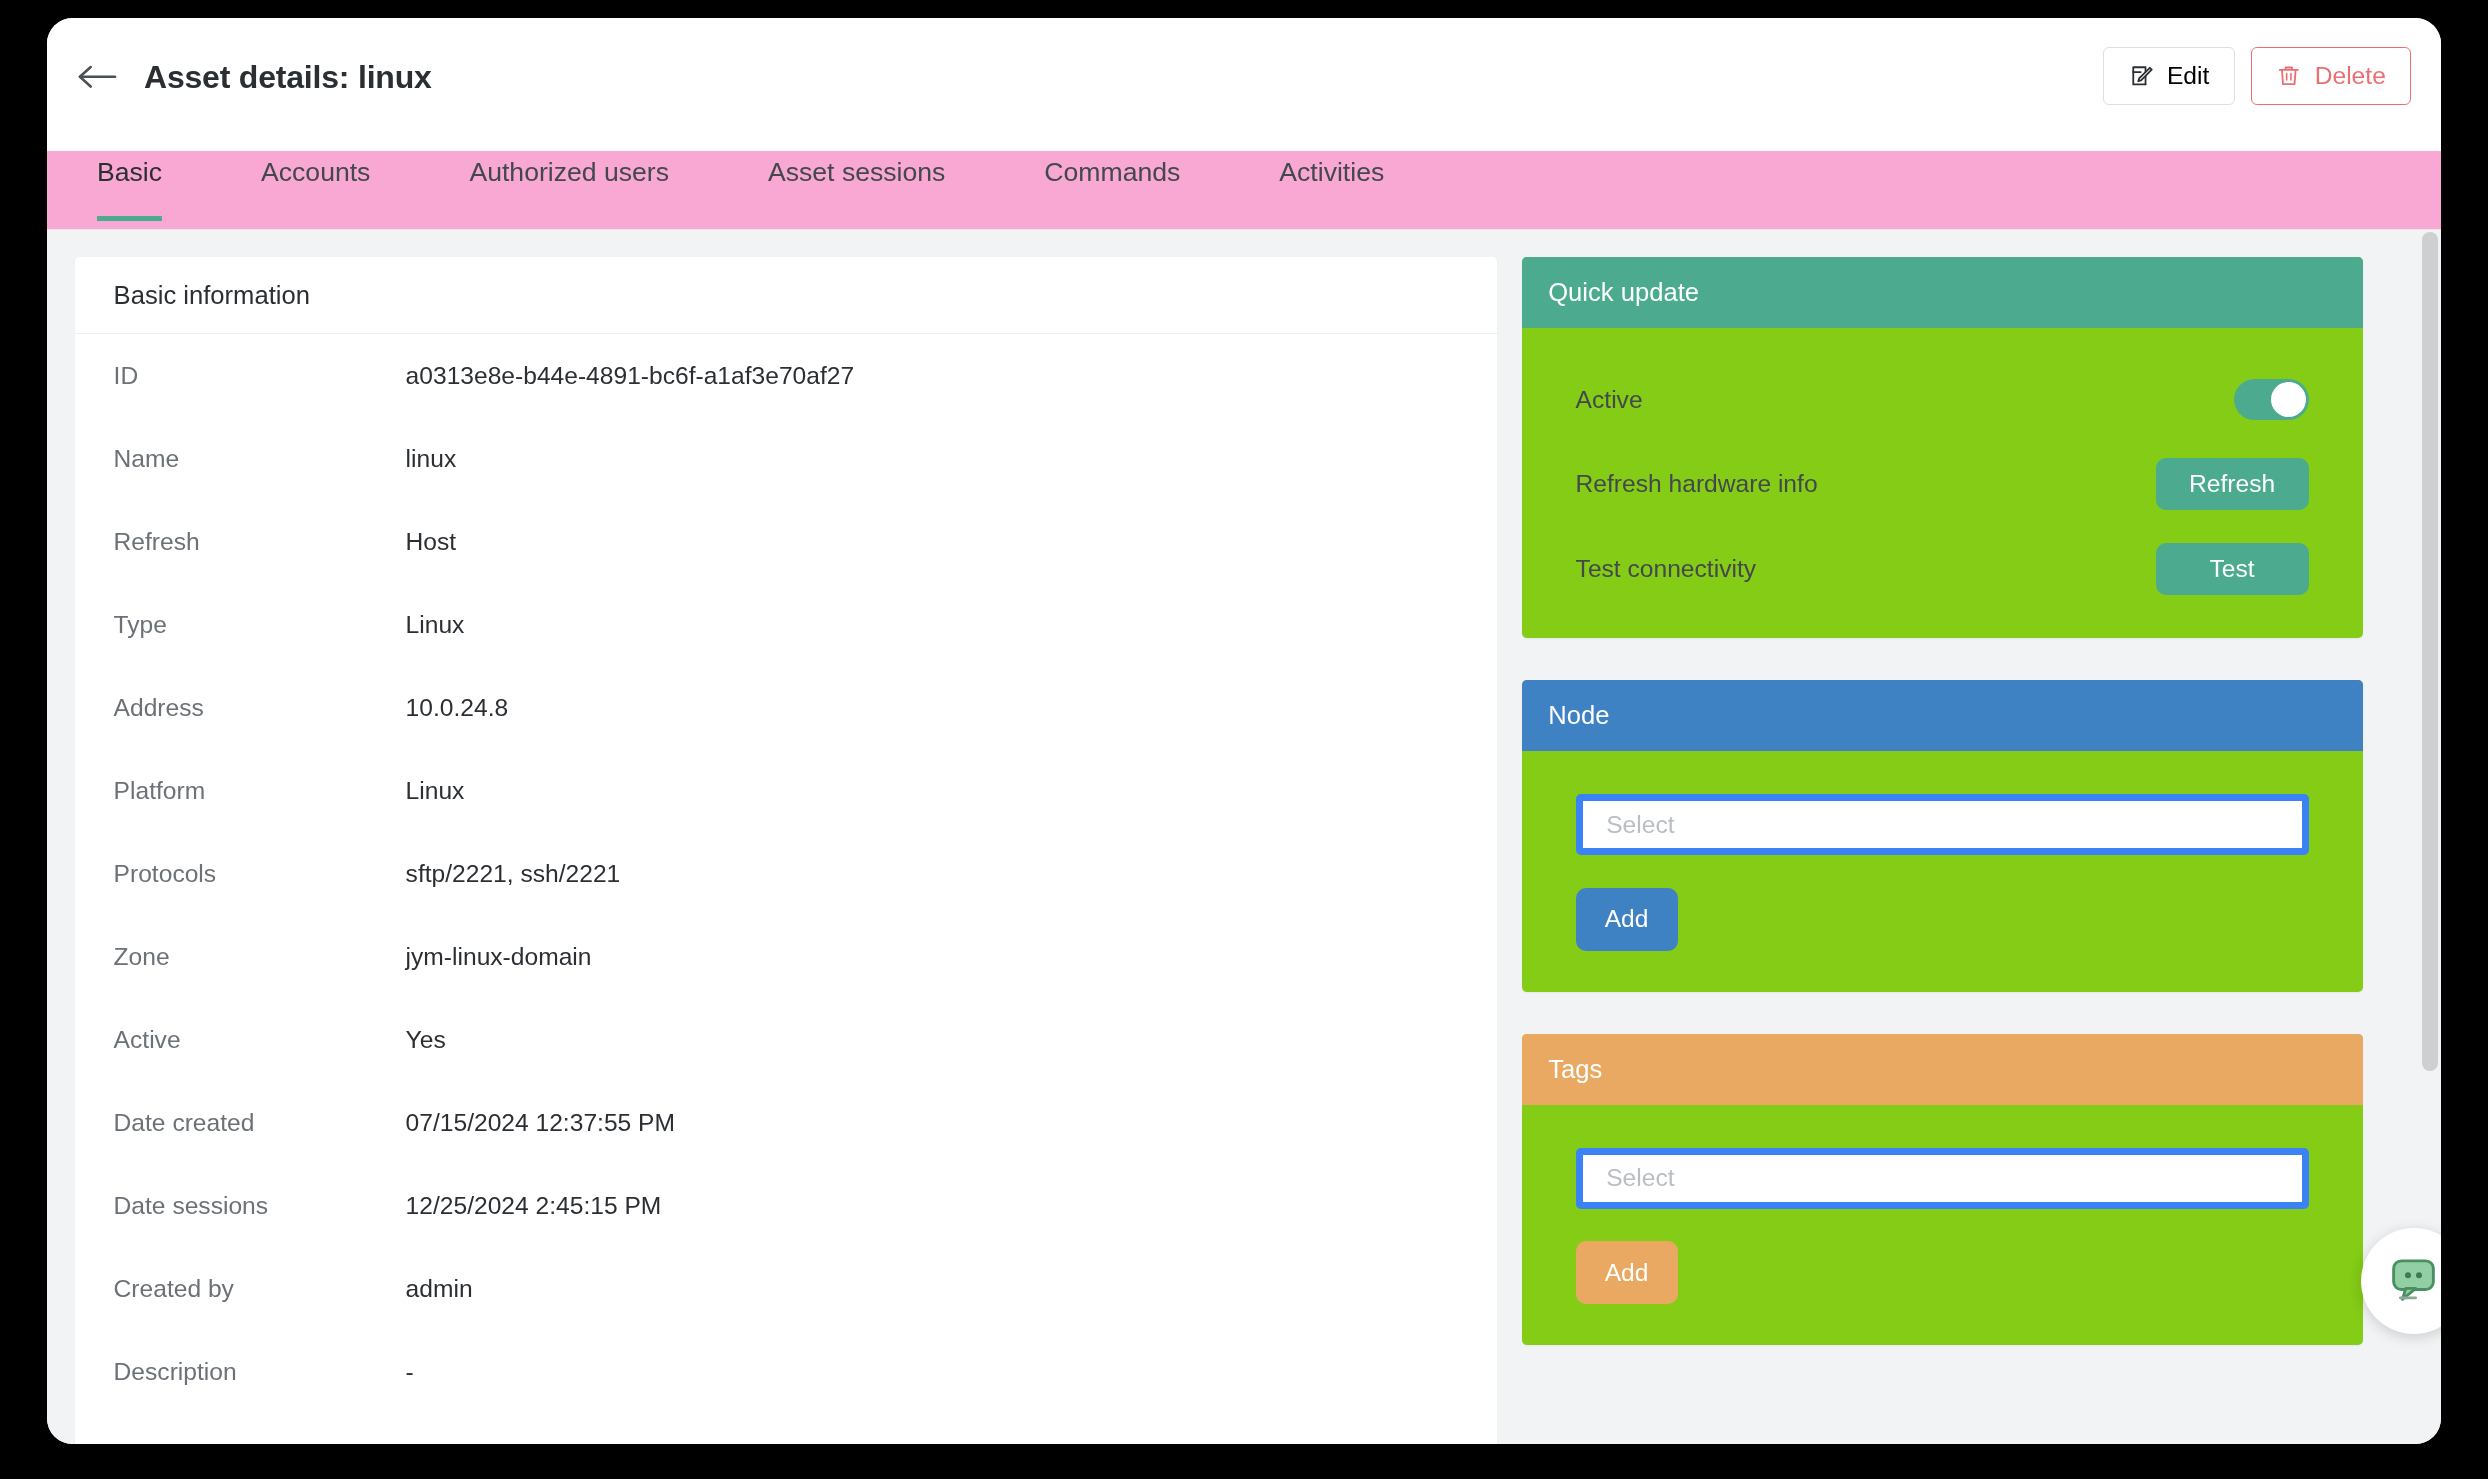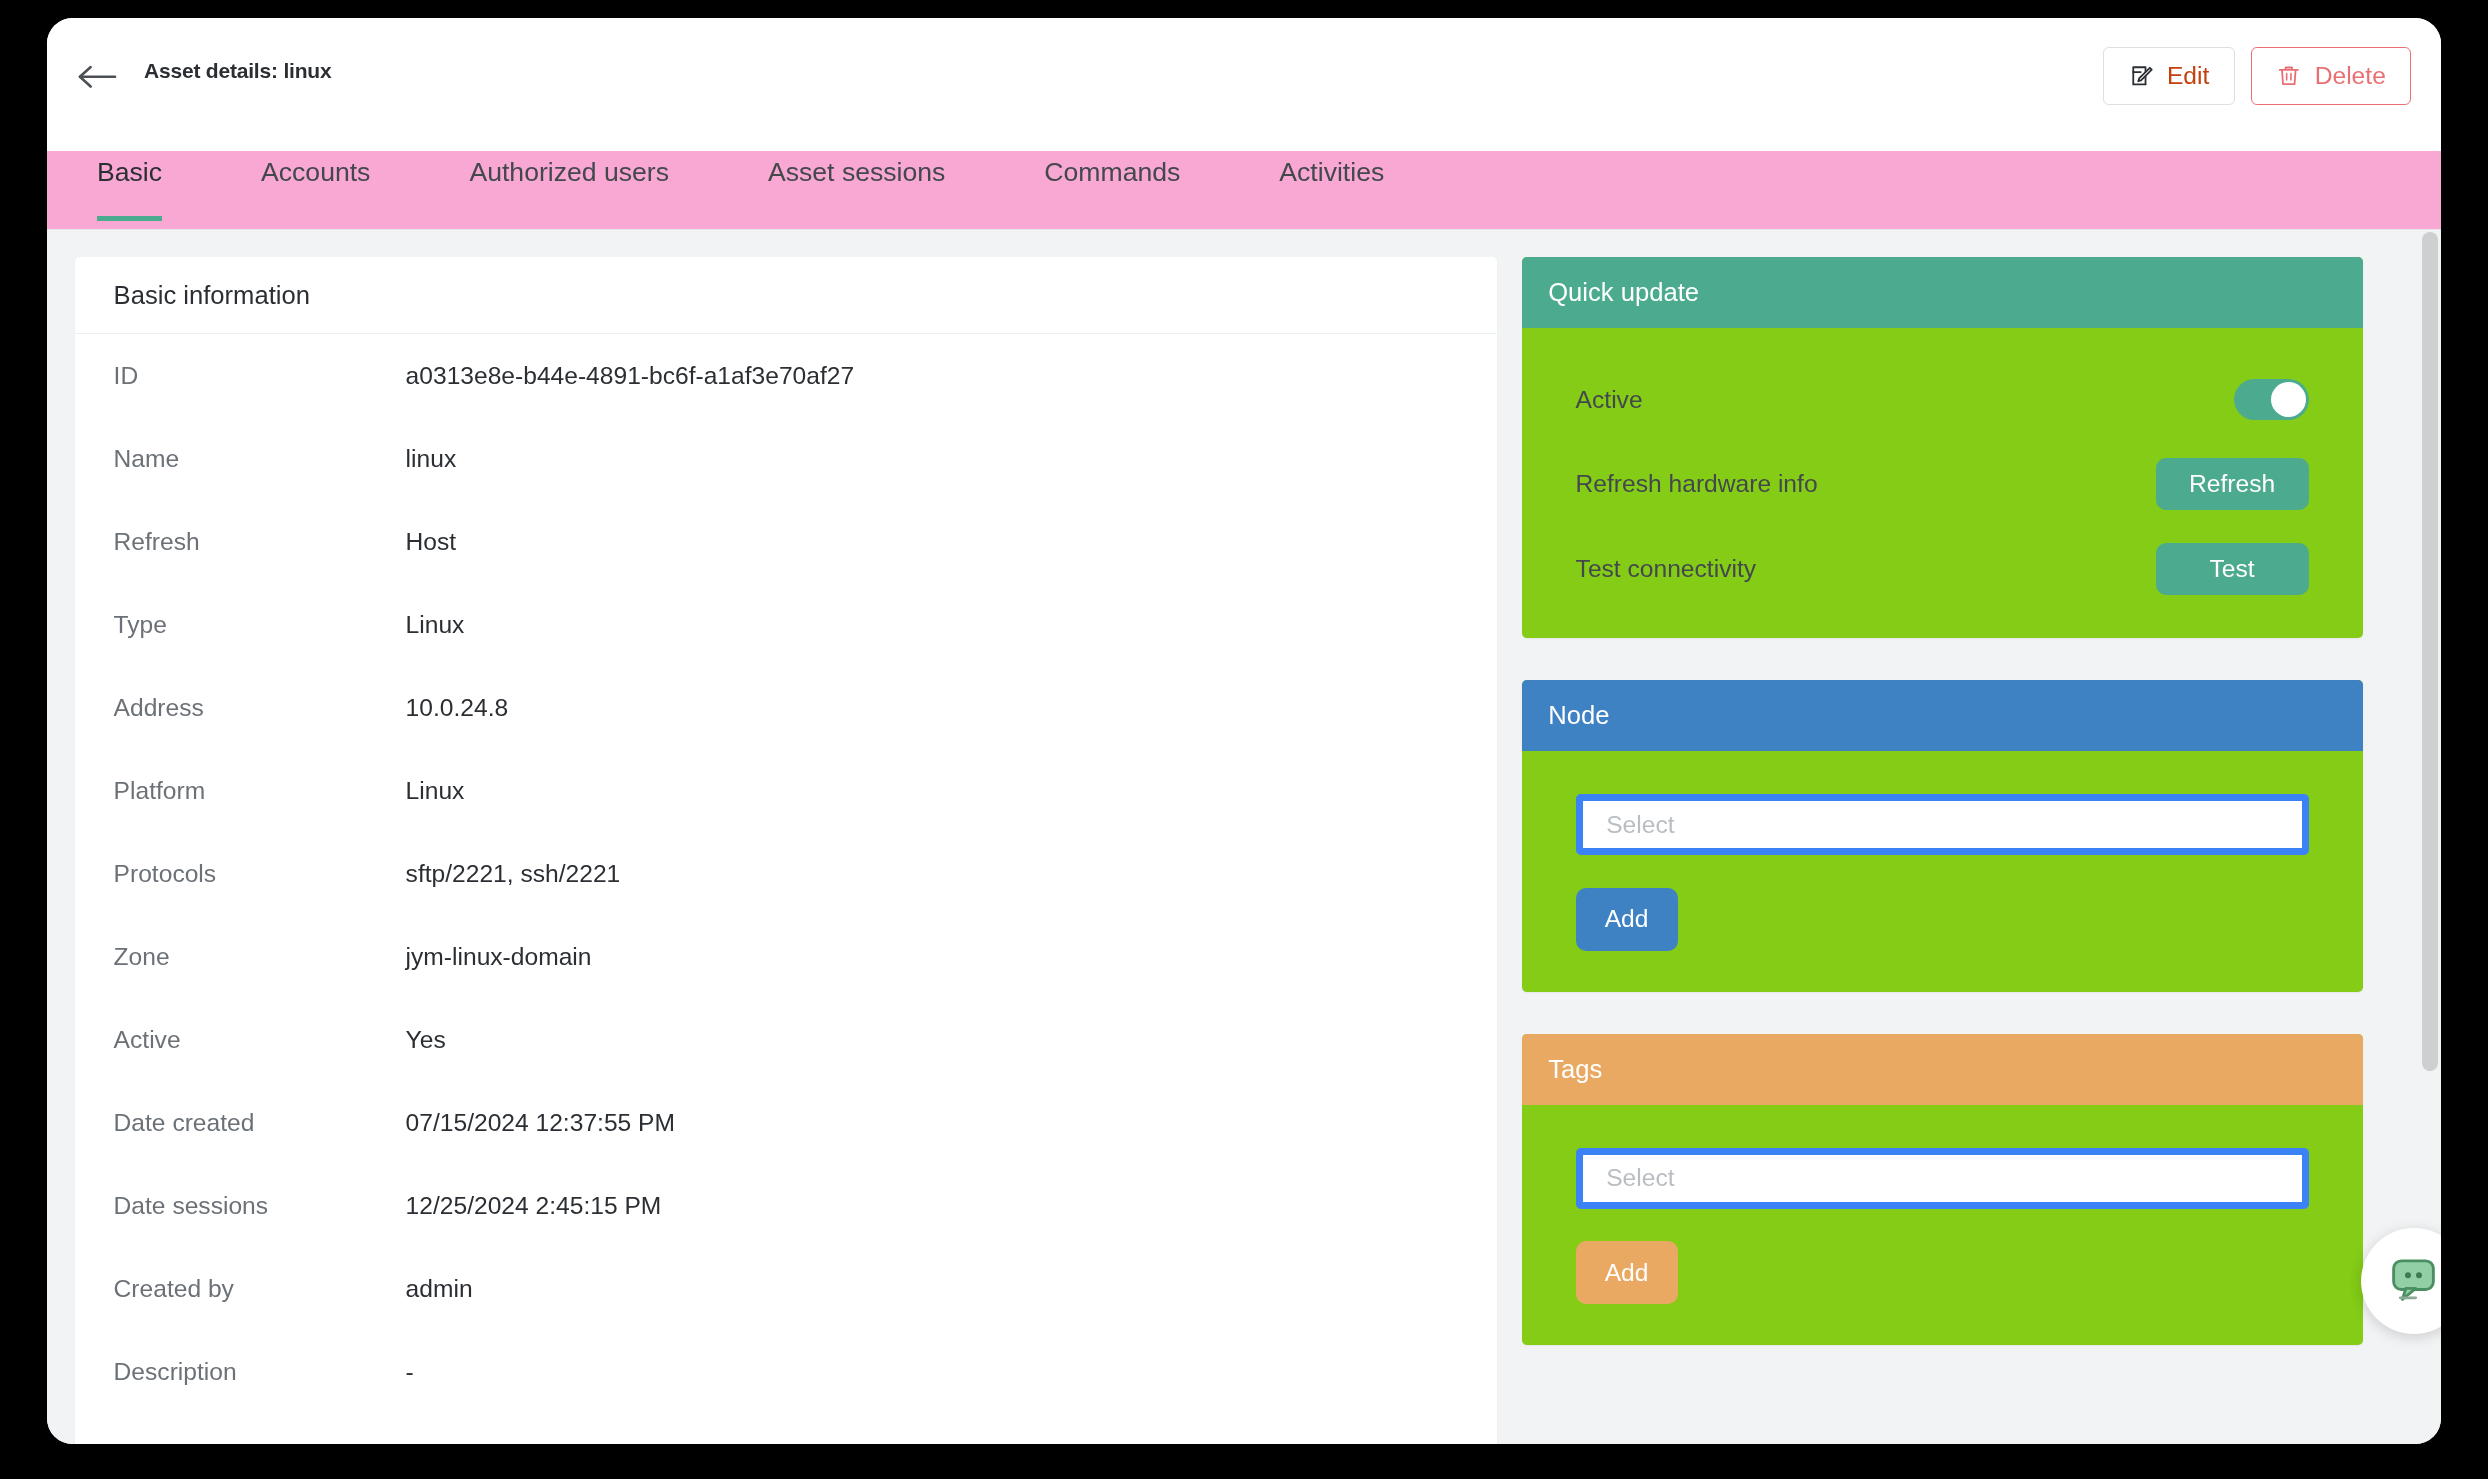--- a/index.html
+++ b/index.html
@@ -38,42 +38,42 @@
     left: 29.6px;
     top: 44px;
     width: 41px;
     height: 29.6px;
     cursor: pointer;
   }
   .page-title {
     position: absolute;
     left: 97px;
     top: 41px;
-    font-size: 21px;
+    font-size: 32px;
     color: #2b2f33;
     letter-spacing: -0.2px;
   }
   .topbar-actions {
     position: absolute;
     right: 29.6px;
     top: 29.6px;
     display: flex;
     gap: 15.8px;
   }
   .btn-outline {
     display: flex;
     align-items: center;
     gap: 12.8px;
     height: 58px;
     padding: 0 24.6px;
     border: 1px solid #dcdfe3;
     border-radius: 5.9px;
     background: #ffffff;
     font-size: 24.6px;
-    color: #c2410c;
+    color: #000000;
     cursor: pointer;
     font-family: "Liberation Sans", sans-serif;
   }
   .btn-outline.danger {
     border-color: #ea6f72;
     color: #ea6f72;
   }
   .btn-outline .ico { display: block; width: 25.6px; height: 25.6px; }
 
   

